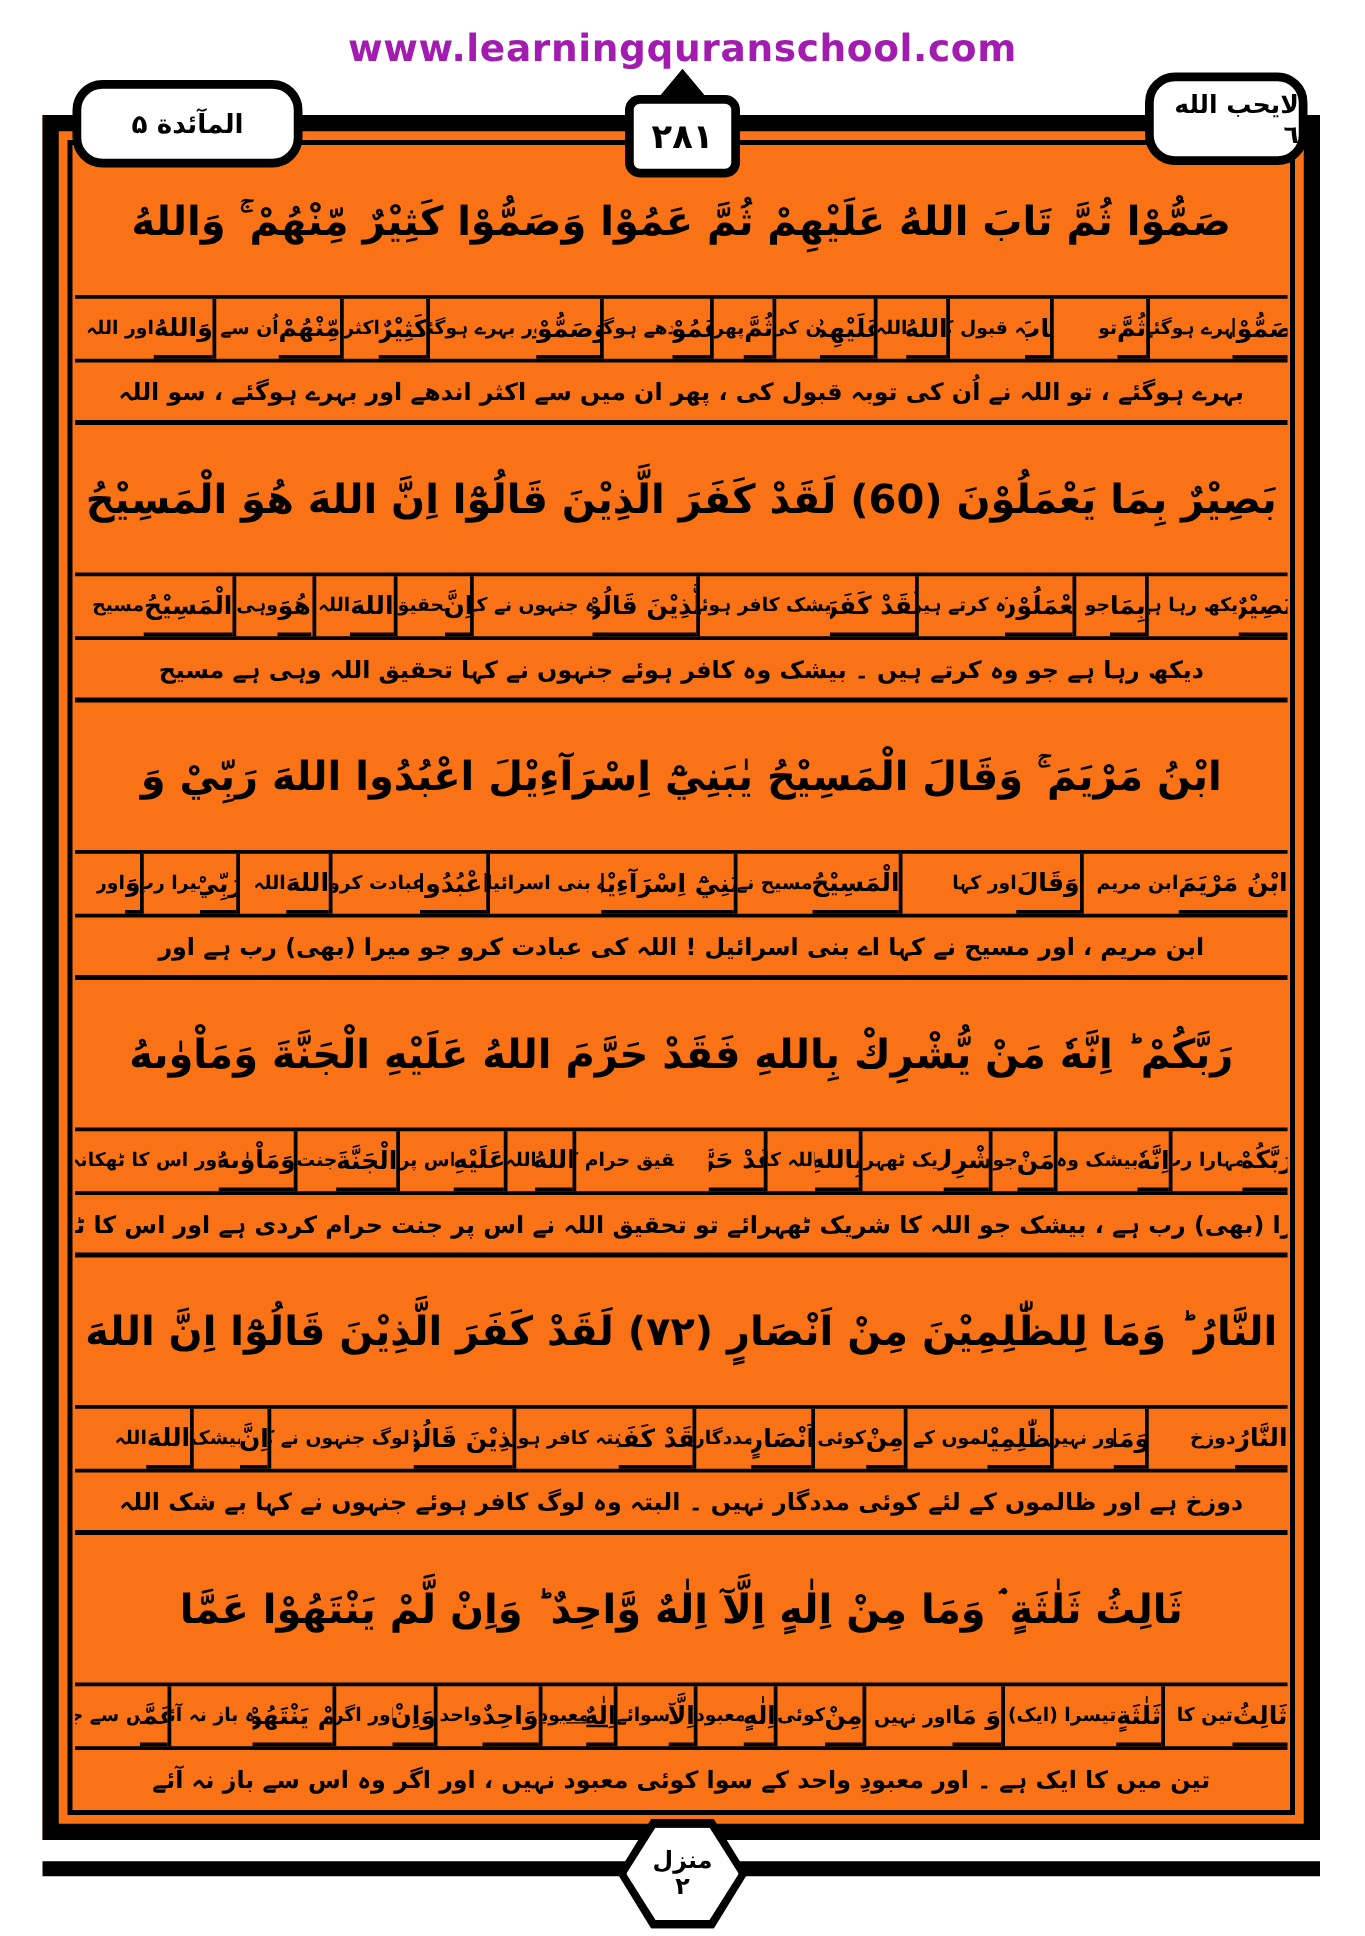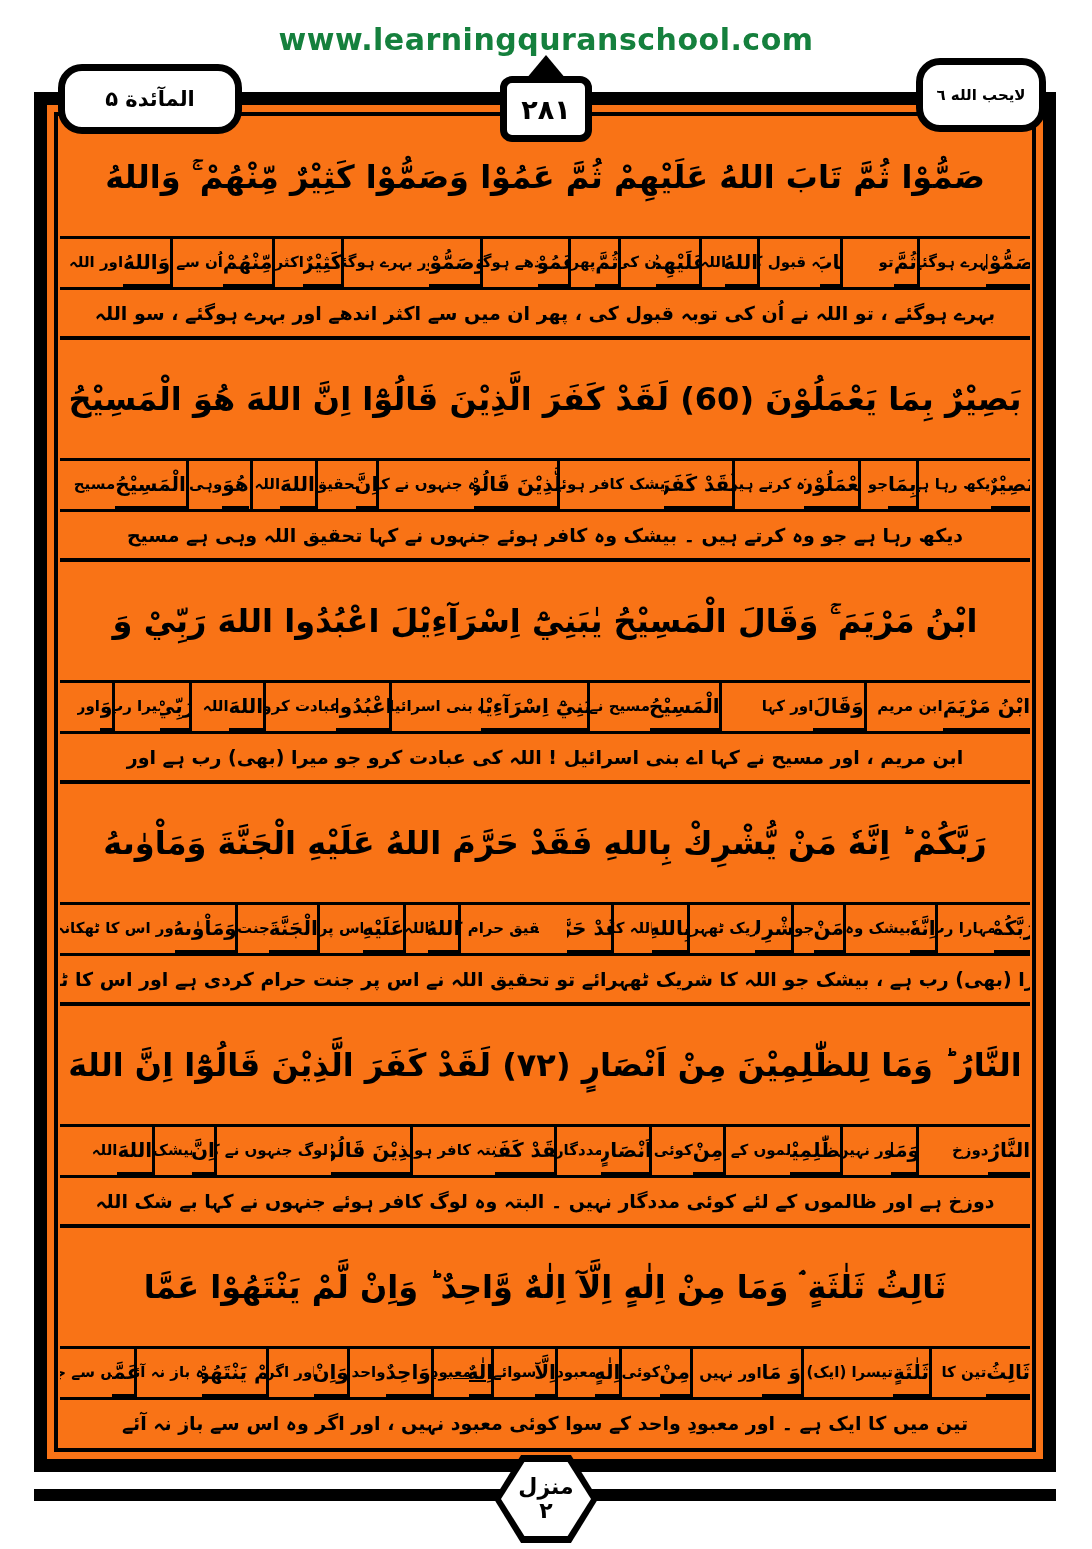--- a/index.html
+++ b/index.html
@@ -1,58 +1,58 @@
 <!DOCTYPE html>
 <html lang="ur"><head>
 <meta charset="utf-8">
 <style>
   html,body{margin:0;padding:0;background:#e8e8e8;}
   .screen{position:relative;width:1092px;height:1549px;background:#ffffff;overflow:hidden;
           font-family:"DejaVu Sans",sans-serif;color:#000;}
   
   .site-url{position:absolute;top:22px;left:0;right:0;text-align:center;
-            font-size:30px;font-weight:bold;letter-spacing:.5px;color:#15803d;}
+            font-size:30px;font-weight:bold;letter-spacing:.5px;color:#a21caf;}
   
   .outer-frame{position:absolute;left:34px;top:92px;width:1022px;height:1380px;
                border:13px solid #000;box-sizing:border-box;background:#f97316;}
   .inner-frame{position:absolute;left:7px;top:7px;right:7px;bottom:7px;
                border:4px solid #000;}
   .content{position:absolute;left:2px;top:2px;right:2px;bottom:2px;
            display:flex;flex-direction:column;}
   .bottom-bar{position:absolute;left:34px;width:1022px;top:1489px;height:12px;background:#000;}
   
   .cart{position:absolute;background:#fff;border:7px solid #000;z-index:5;
         display:flex;align-items:center;justify-content:center;font-weight:bold;box-sizing:border-box;}
   .cart-left{left:58px;top:64px;width:184px;height:70px;border-radius:24px;font-size:21px;}
   .cart-center{left:50%;transform:translateX(-50%);top:76px;width:92px;height:66px;border-radius:12px;font-size:27px;}
   .cart-center::before{content:"";position:absolute;top:-28px;left:50%;transform:translateX(-50%);
         width:0;height:0;border-left:20px solid transparent;border-right:20px solid transparent;
         border-bottom:24px solid #000;}
-  .cart-right{right:46px;top:58px;width:130px;height:74px;border-radius:24px;font-size:15px;}
+  .cart-right{right:46px;top:58px;width:130px;height:74px;border-radius:24px;font-size:20px;}
   
   .qsection{flex:1;display:flex;flex-direction:column;min-height:0;}
   .qsection:not(:last-child){border-bottom:4px solid #000;}
   .verse-big{flex:1;display:flex;align-items:center;justify-content:center;
              font-size:32px;font-weight:bold;white-space:nowrap;overflow:hidden;padding:0 6px;}
   .word-table{display:flex;flex-direction:row;border-top:3px solid #000;border-bottom:3px solid #000;}
   .word-cell{flex-grow:1;flex-basis:0;min-width:0;display:flex;flex-direction:row;}
   .word-cell:not(:first-child){border-right:3px solid #000;}
   .cell-ar{height:45px;border-bottom:3px solid #000;display:flex;align-items:center;justify-content:center;
            font-size:20px;font-weight:bold;white-space:nowrap;overflow:hidden;}
   .cell-ur{height:46px;display:flex;align-items:center;justify-content:center;
            font-size:15px;font-weight:bold;white-space:nowrap;overflow:hidden;}
   .full-ur{height:46px;display:flex;align-items:center;justify-content:center;
            font-size:19px;font-weight:bold;white-space:nowrap;overflow:hidden;}
   
   .manzil{position:absolute;left:50%;transform:translateX(-50%);top:1455px;width:104px;height:88px;
           background:#000;clip-path:polygon(26% 0,74% 0,100% 50%,74% 100%,26% 100%,0 50%);z-index:6;}
   .manzil-in{position:absolute;left:7px;top:7px;right:7px;bottom:7px;background:#fff;
           clip-path:polygon(26% 0,74% 0,100% 50%,74% 100%,26% 100%,0 50%);
           display:flex;flex-direction:column;align-items:center;justify-content:center;
-          font-weight:bold;font-size:22px;line-height:1.1;}
+          font-weight:bold;font-size:19px;line-height:1.1;}
 </style>
 </head>
 <body>
 
 <div class="screen">
 
   <div class="site-url">www.learningquranschool.com</div>
 
   <div class="cart cart-left">
     <span dir="rtl">المآئدة ۵</span>

